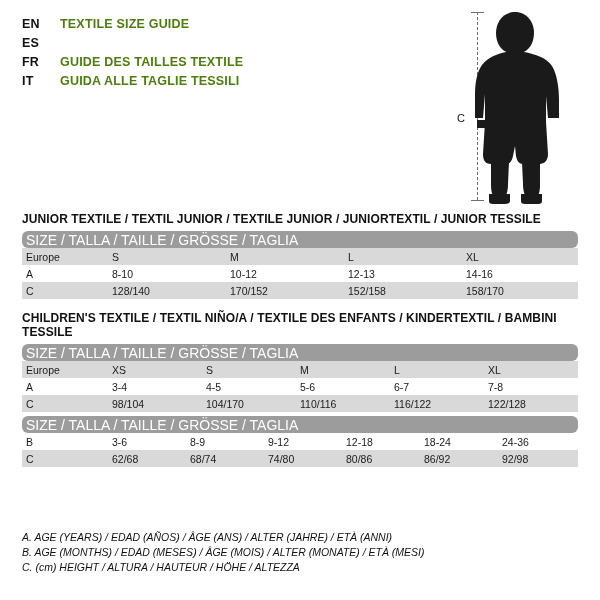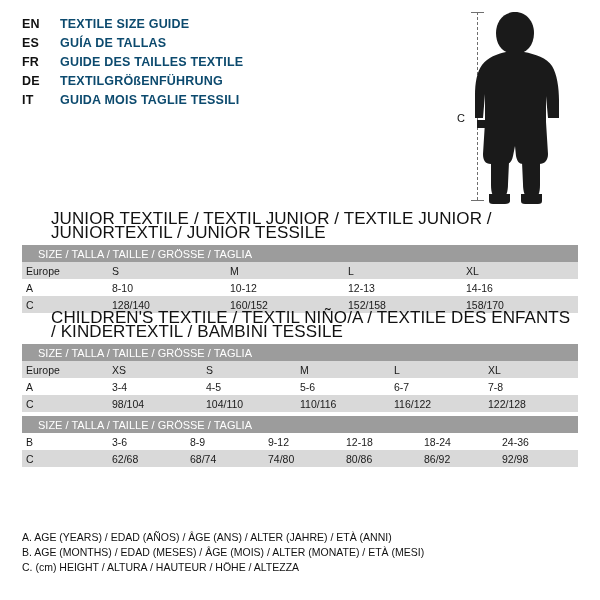--- a/index.html
+++ b/index.html
@@ -32,21 +32,21 @@
     width: 38px;
     font-size: 12.5px;
     font-weight: bold;
     letter-spacing: 0.2px;
     color: #111;
   }
   .lang-title {
     font-size: 12.5px;
     font-weight: bold;
     letter-spacing: 0.2px;
-    color: #0c4a6e;
+    color: #4d7c0f;
   }
 
   
   .figure-area {
     position: absolute;
     left: 455px;
     top: 8px;
     width: 130px;
     height: 195px;
   }
@@ -78,47 +78,47 @@
     border-top: 1px solid #6f6f6f;
   }
 
   
   .section {
     position: absolute;
     left: 22px;
     width: 556px;
   }
   .section-title {
-    font-size: 17px;
-    font-weight: normal;
+    font-size: 12px;
+    font-weight: bold;
     color: #111;
     margin-bottom: 5px;
     letter-spacing: 0.1px;
     line-height: 14px;
-    margin-left: 29px;
   }
   table.sizetable {
     border-collapse: collapse;
     width: 556px;
     table-layout: fixed;
   }
   table.sizetable td {
     font-size: 10.5px;
     color: #1a1a1a;
     padding: 0;
     height: 16px;
     vertical-align: middle;
   }
   tr.head-row td {
     background: #9c9c9c;
     color: #ffffff;
-    font-size: 11px;
+    font-size: 14px;
     font-weight: normal;
     height: 17px;
-    padding-left: 16px;
+    padding-left: 4px;
+    border-radius: 6px;
   }
   tr.label-row td {
     background: #d9d9d9;
     padding-left: 4px;
     height: 17px;
   }
   tr.data-row td {
     background: #ffffff;
     padding-left: 4px;
     height: 17px;
@@ -143,33 +143,28 @@
 </head>
 <body>
 
 <div class="header">
   <div class="header-row">
     <span class="lang-code">EN</span>
     <span class="lang-title">TEXTILE SIZE GUIDE</span>
   </div>
   <div class="header-row">
     <span class="lang-code">ES</span>
-    <span class="lang-title">GUÍA DE TALLAS</span>
   </div>
   <div class="header-row">
     <span class="lang-code">FR</span>
     <span class="lang-title">GUIDE DES TAILLES TEXTILE</span>
   </div>
   <div class="header-row">
-    <span class="lang-code">DE</span>
-    <span class="lang-title">TEXTILGRÖßENFÜHRUNG</span>
-  </div>
-  <div class="header-row">
     <span class="lang-code">IT</span>
-    <span class="lang-title">GUIDA MOIS TAGLIE TESSILI</span>
+    <span class="lang-title">GUIDA ALLE TAGLIE TESSILI</span>
   </div>
 </div>
 
 <div class="figure-area">
   <div class="dash-line"></div>
   <div class="tick" style="top:4px;"></div>
   <div class="tick" style="top:192px;"></div>
   <div class="c-label">C</div>
   <svg class="figure-svg" width="110" height="196" viewBox="0 0 110 196">
     <g fill="#1a1a1a">
@@ -216,21 +211,21 @@
       <tr class="data-row">
         <td class="first">A</td>
         <td>8-10</td>
         <td>10-12</td>
         <td>12-13</td>
         <td>14-16</td>
       </tr>
       <tr class="label-row">
         <td class="first">C</td>
         <td>128/140</td>
-        <td>160/152</td>
+        <td>170/152</td>
         <td>152/158</td>
         <td>158/170</td>
       </tr>
     </tbody>
   </table>
 </div>
 
 <div class="section" style="top:311px;">
   <div class="section-title">CHILDREN'S TEXTILE / TEXTIL NIÑO/A / TEXTILE DES ENFANTS / KINDERTEXTIL / BAMBINI TESSILE</div>
   <table class="sizetable">
@@ -258,21 +253,21 @@
         <td class="first">A</td>
         <td>3-4</td>
         <td>4-5</td>
         <td>5-6</td>
         <td>6-7</td>
         <td>7-8</td>
       </tr>
       <tr class="label-row">
         <td class="first">C</td>
         <td>98/104</td>
-        <td>104/110</td>
+        <td>104/170</td>
         <td>110/116</td>
         <td>116/122</td>
         <td>122/128</td>
       </tr>
     </tbody>
   </table>
 </div>
 
 <div class="section" style="top:416px;">
   <table class="sizetable">
@@ -304,17 +299,17 @@
         <td>68/74</td>
         <td>74/80</td>
         <td>80/86</td>
         <td>86/92</td>
         <td>92/98</td>
       </tr>
     </tbody>
   </table>
 </div>
 
-<div class="legend" style="top:530px;">
+<div class="legend" style="top:530px;font-style:italic;">
   <div class="legend-line">A. AGE (YEARS) / EDAD (AÑOS) / ÂGE (ANS) / ALTER (JAHRE) / ETÀ (ANNI)</div>
   <div class="legend-line">B. AGE (MONTHS) / EDAD (MESES) / ÂGE (MOIS) / ALTER (MONATE) / ETÀ (MESI)</div>
   <div class="legend-line">C. (cm) HEIGHT / ALTURA / HAUTEUR / HÖHE / ALTEZZA</div>
 </div>
 
 </body></html>

